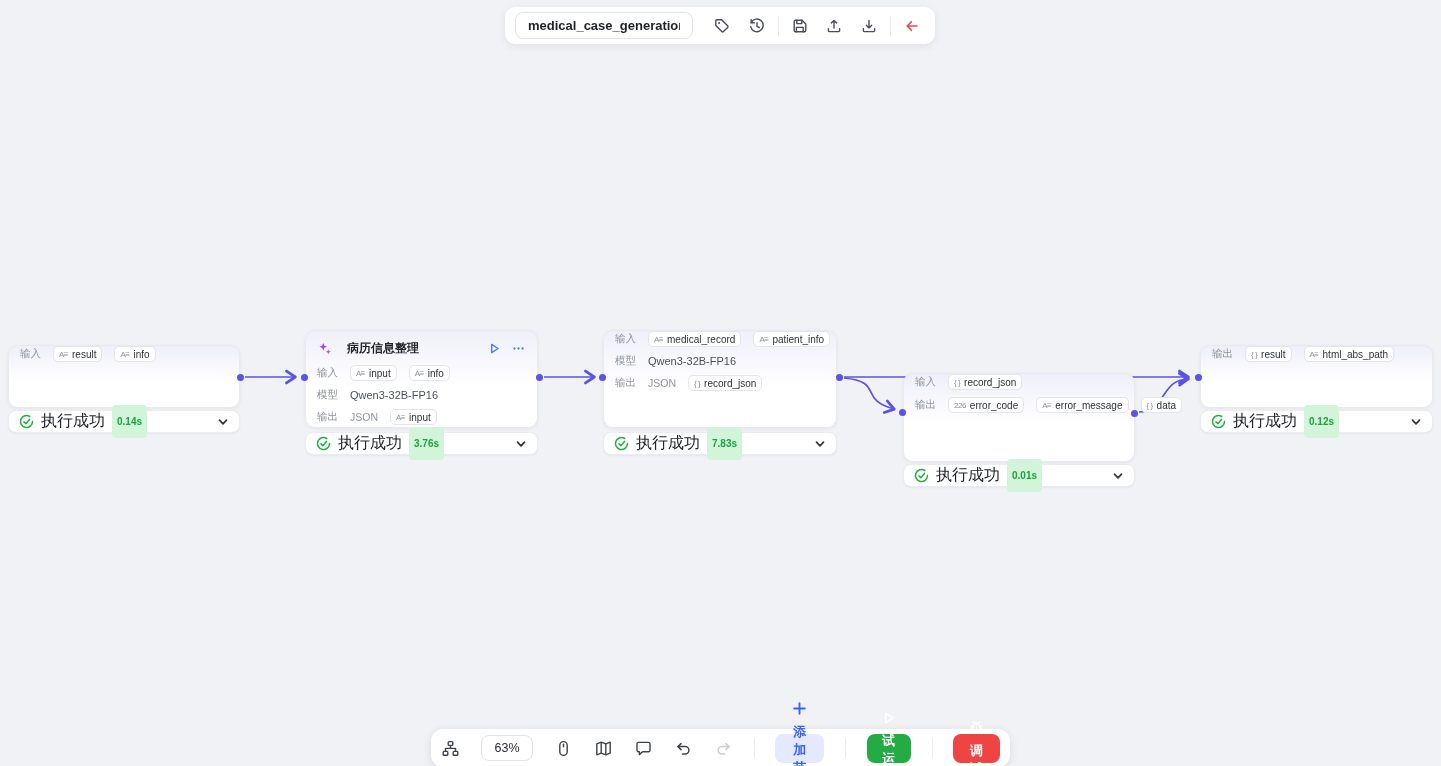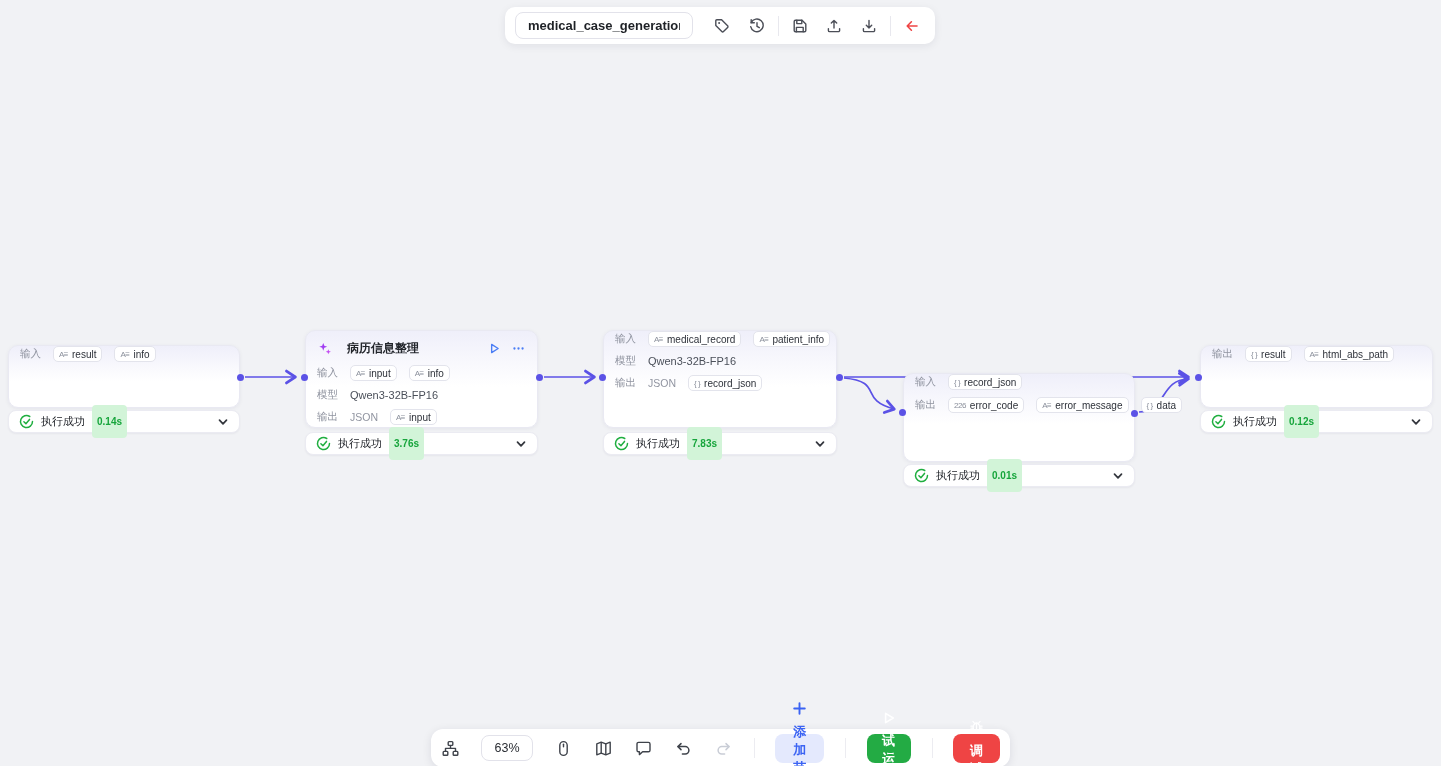--- a/index.html
+++ b/index.html
@@ -23,21 +23,21 @@
   .row-pretext { color:#9094a0; font-size:10.5px; }
   .row-text { color:#4b505a; font-size:11px; }
   .tag { display:inline-flex; align-items:center; gap:4px; background:#fff; border:1px solid #e3e4ec;
     border-radius:5px; padding:1.5px 5px; font-size:10px; color:#2e323a; }
   .tag .ticon { color:#8a8f9b; font-size:8px; letter-spacing:-.5px; }
 
   
   .status-pill { position:absolute; display:flex; align-items:center; gap:7px; background:#fff;
     border:1px solid #ebebf2; border-radius:8px; height:23px; padding:0 10px; z-index:2;
     box-shadow:0 1px 2px rgba(25,25,60,.05); }
-  .status-text { font-size:11px; color:#22252b; }
+  .status-text { font-size:16px; color:#22252b; }
   .status-badge { background:#d2f4d8; color:#17a53c; font-size:10px; font-weight:bold;
     border-radius:4px; padding:11px 5px; }
   .status-chevron { margin-left:auto; display:inline-flex; cursor:pointer; }
 
   .port-dot { position:absolute; width:7px; height:7px; border-radius:50%; background:#5b52e6; z-index:4; }
 
   
   .top-toolbar { position:absolute; left:505px; top:7px; width:430px; height:37px; background:#fff;
     border-radius:10px; box-shadow:0 2px 8px rgba(20,20,50,.08); display:flex; align-items:center;
     padding:0 10px; gap:8px; z-index:10; }

